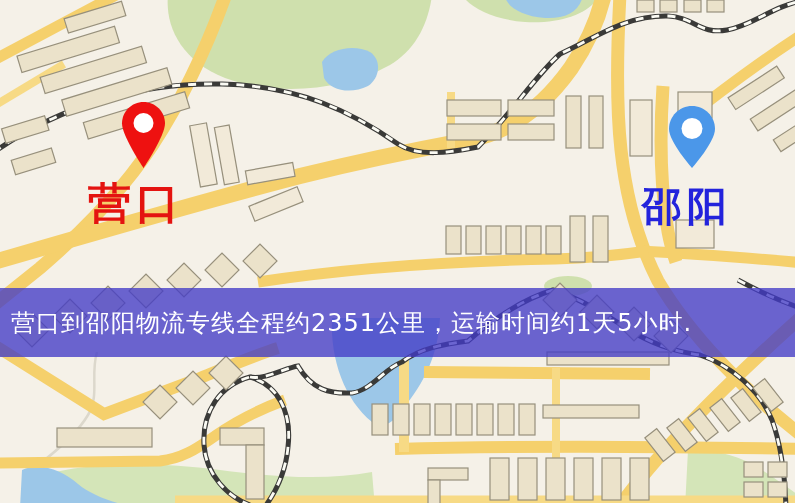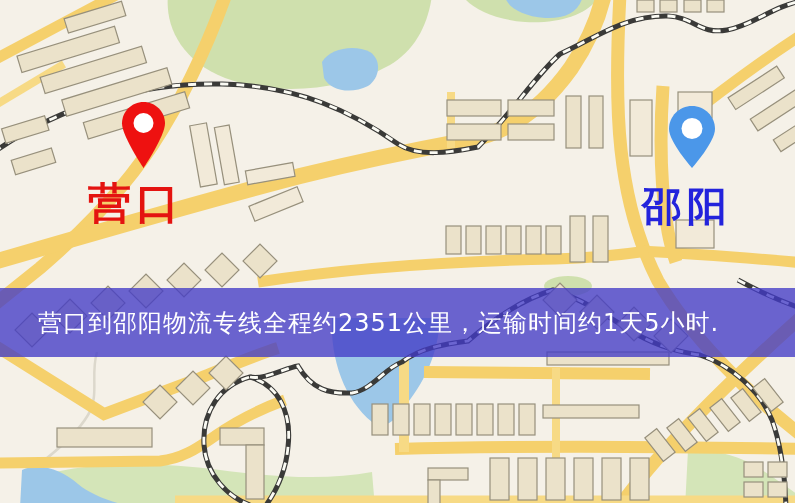--- a/index.html
+++ b/index.html
@@ -13,21 +13,21 @@
   .bld.lite{fill:#f2ead9;}
   .park{fill:#cfe0ad;}
   .park2{fill:#d4e5b8;}
   .water{fill:#9cc7e8;}
   .rail-b{fill:none;stroke:#3a3a38;stroke-width:5;}
   .rail-w{fill:none;stroke:#fbfbf4;stroke-width:2.8;stroke-dasharray:8 8;}
   .river{fill:none;stroke:#dcd8cc;stroke-width:2.5;}
   .city-label{font-weight:700;letter-spacing:5px;}
   .banner{position:absolute;left:0;top:288px;width:800px;height:69px;
           background:rgba(66,59,199,0.78);display:flex;align-items:center;
-          box-sizing:border-box;padding-left:38px;}
+          box-sizing:border-box;padding-left:11px;}
   .banner-text{color:#ffffff;font-size:24px;letter-spacing:1px;white-space:nowrap;}
 </style>
 </head>
 <body>
 
 <div class="stage">
 
   <svg class="map-svg" width="800" height="503" viewBox="0 0 800 503">
 
     <rect x="-2" y="-2" width="804" height="507" fill="#f5f1e8"></rect>

